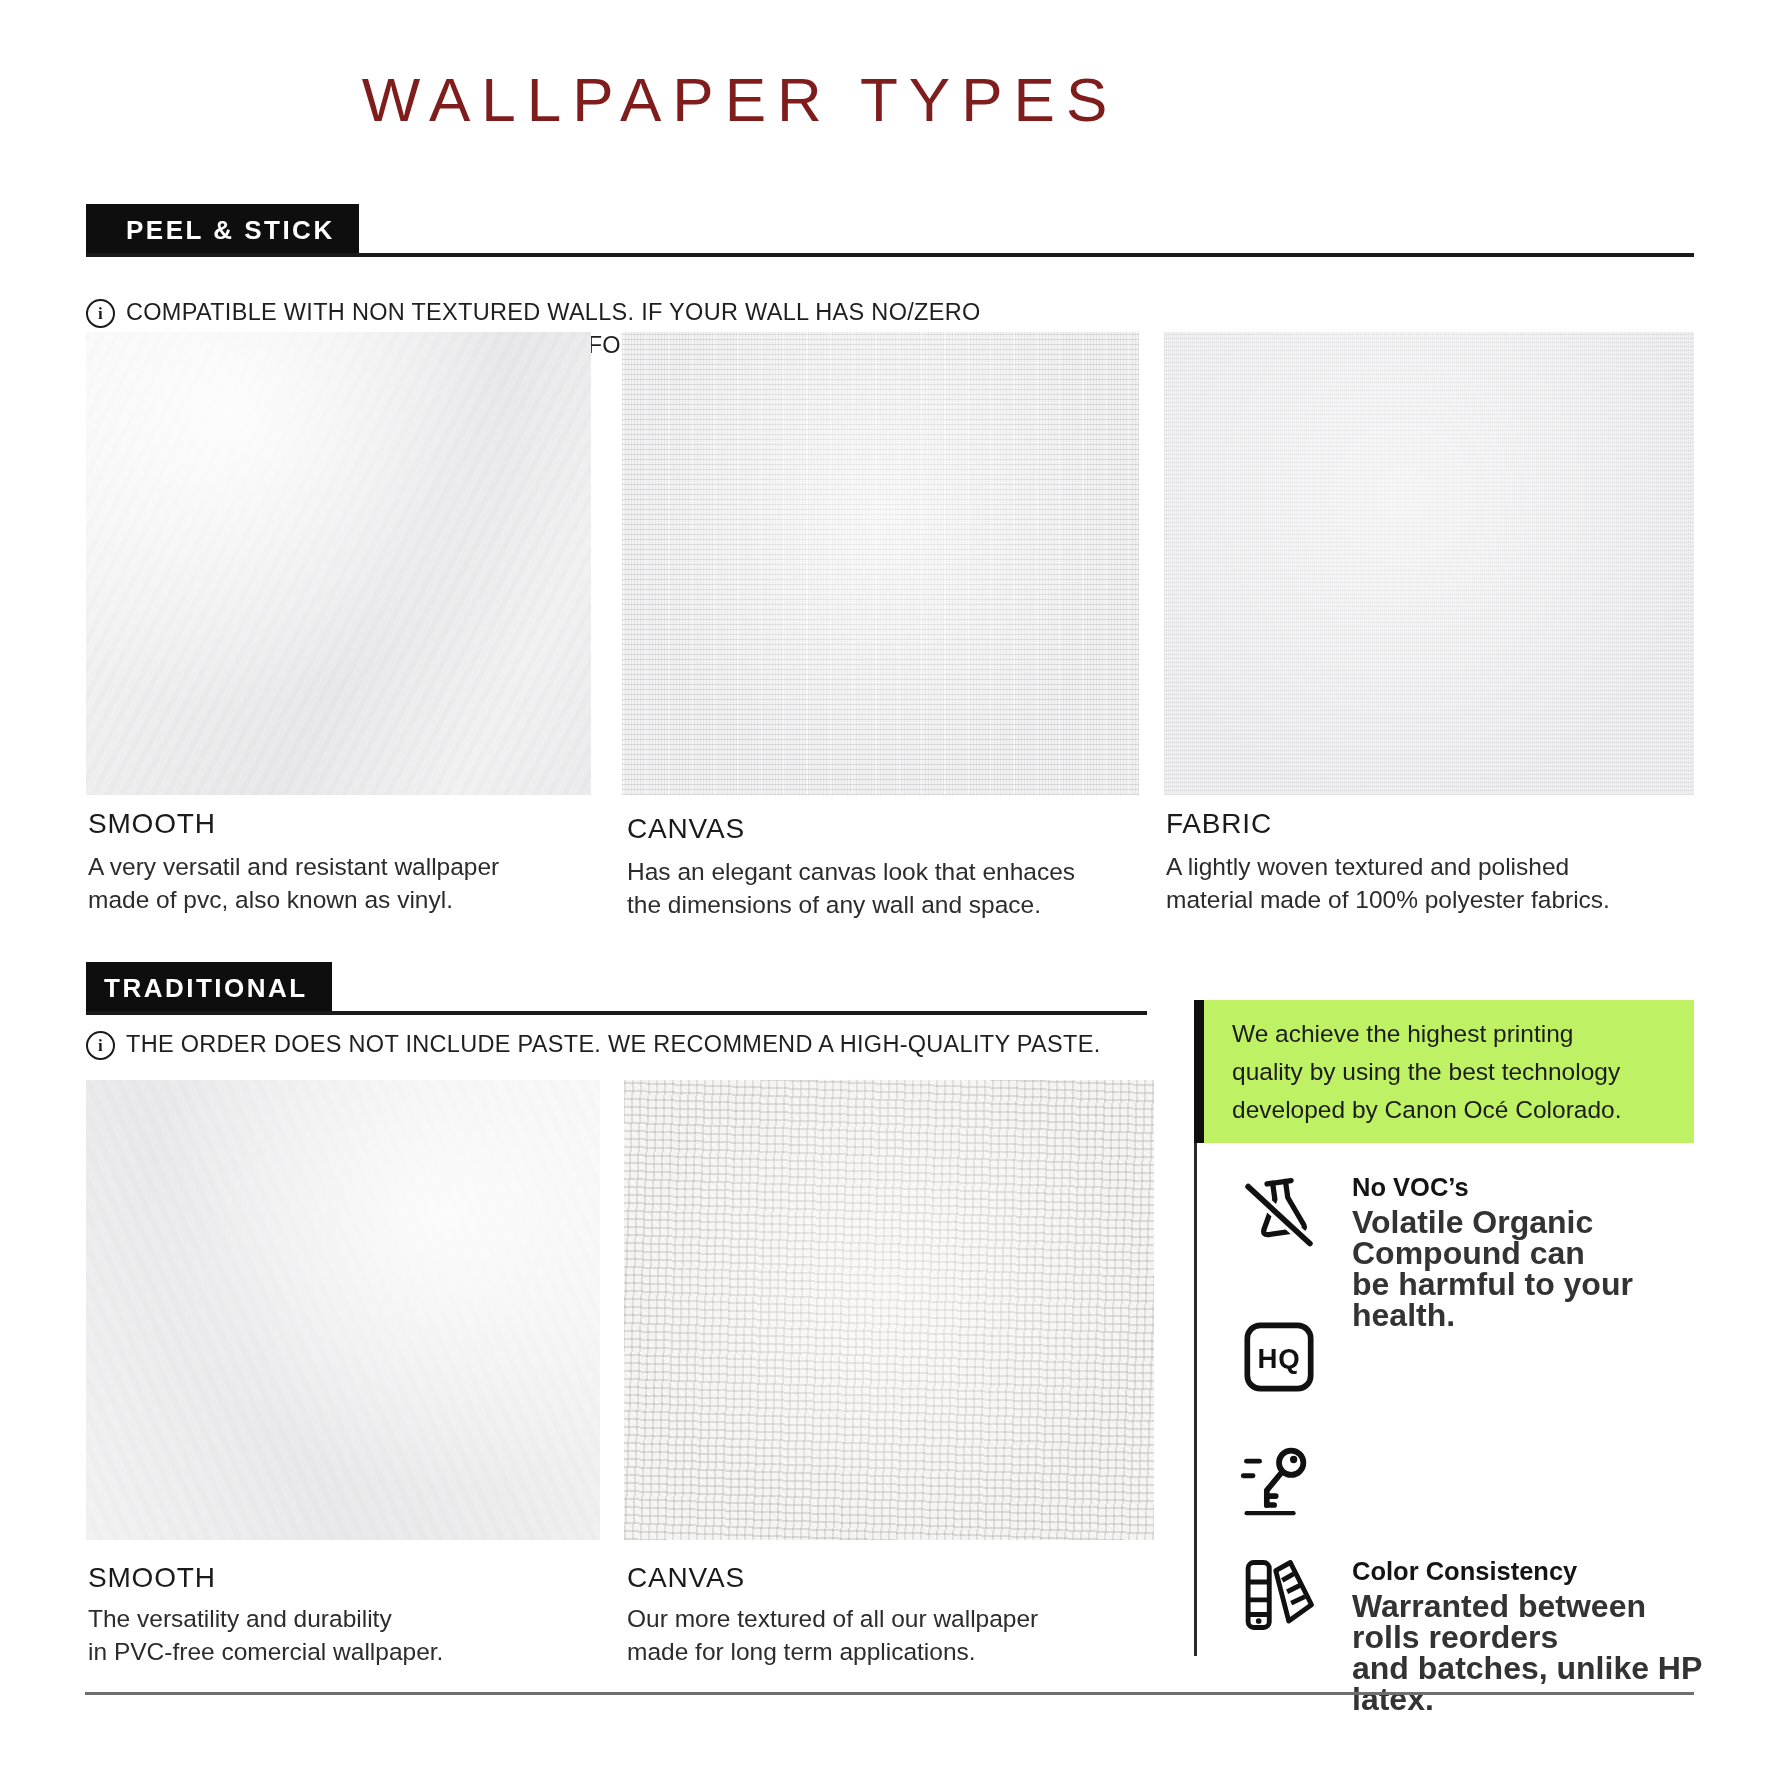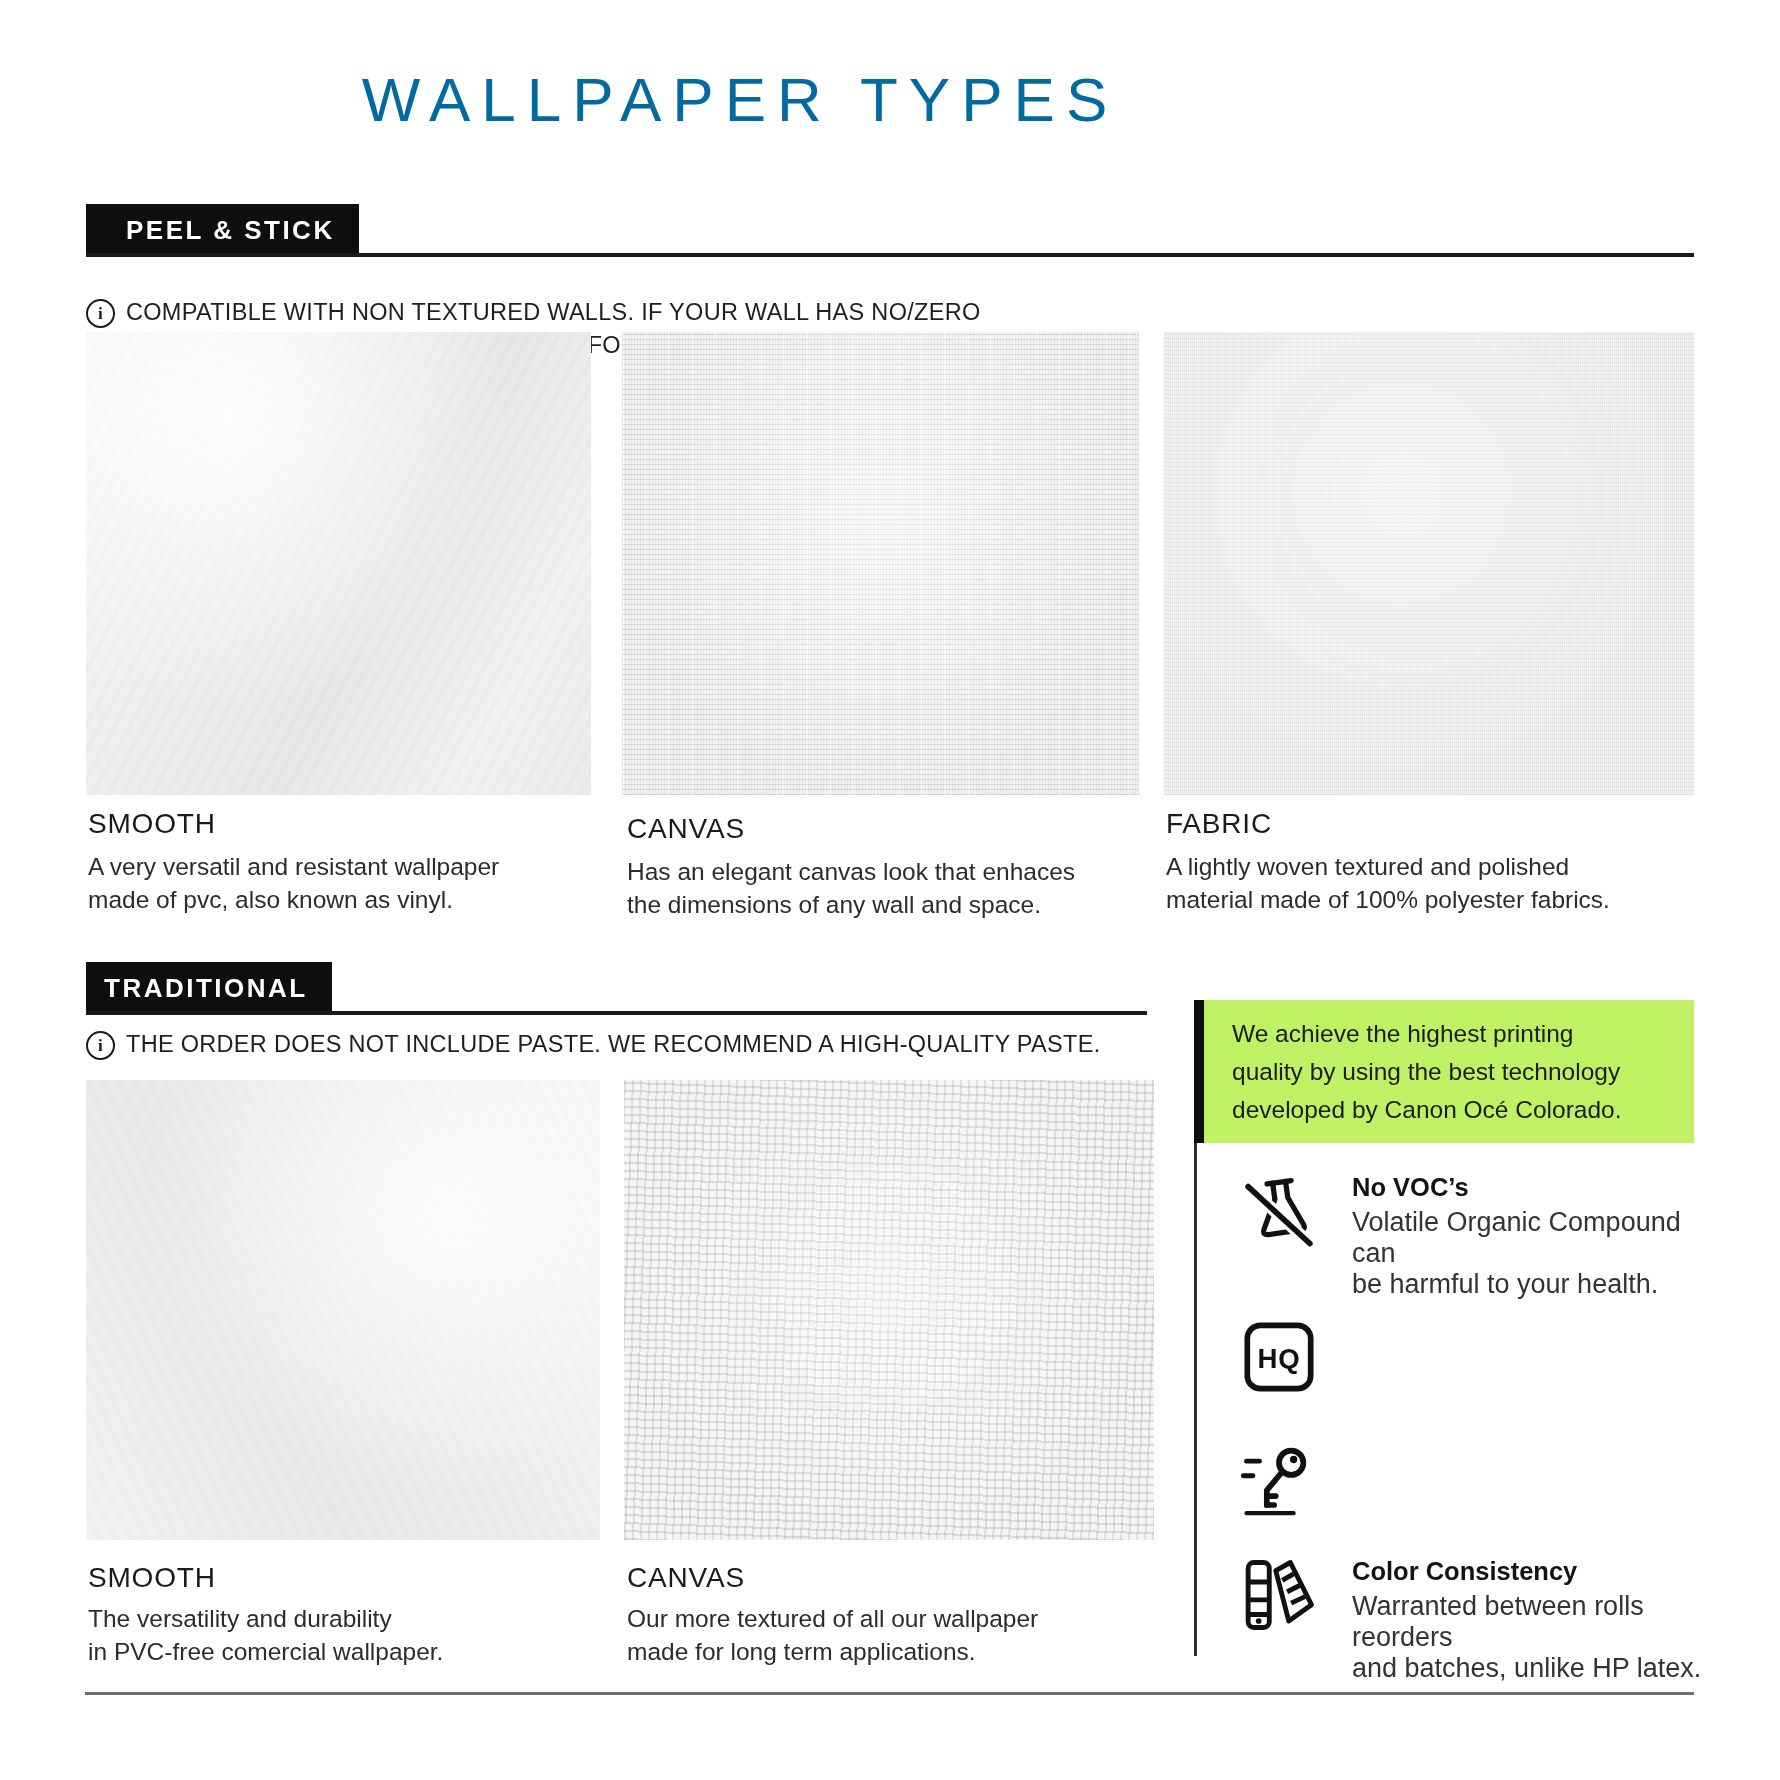--- a/index.html
+++ b/index.html
@@ -3,21 +3,21 @@
 <meta charset="utf-8">
 <style>
   html,body{margin:0;padding:0;background:#ffffff;}
   #canvas{
     position:relative;width:1780px;height:1780px;background:#ffffff;overflow:hidden;
     font-family:"Liberation Sans",sans-serif;color:#2d2d2d;
   }
   
   .page-title{
     position:absolute;left:0;top:64px;width:1480px;text-align:center;
-    font-size:62px;letter-spacing:11px;font-weight:400;color:#0369a1;
+    font-size:62px;letter-spacing:11px;font-weight:400;color:#7f1d1d;
   }
   .badge{
     position:absolute;background:#0e0e0e;color:#ffffff;font-weight:700;
     font-size:26px;letter-spacing:2.5px;line-height:52px;height:52px;
     padding:0 24px 0 18px;white-space:nowrap;
   }
   #badge-peel{left:86px;top:204px;padding-left:40px;}
   #badge-trad{left:86px;top:962px;}
   .h-rule{position:absolute;background:#1a1a1a;height:4px;}
   #rule-peel{left:86px;top:253px;width:1608px;}
@@ -97,21 +97,21 @@
   }
   #quality-box .q-text{padding-left:28px;font-size:24.5px;line-height:38px;color:#1c1c1c;}
   .feature{position:absolute;left:1240px;width:470px;display:flex;gap:34px;}
   #feature-novoc  {top:1172px;}
   #feature-hq     {top:1318px;}
   #feature-scratch{top:1440px;}
   #feature-color  {top:1556px;}
   .f-icon{flex:0 0 auto;width:78px;height:78px;}
   .f-icon svg{width:100%;height:100%;display:block;}
   .f-title{font-size:25.5px;font-weight:700;color:#141414;line-height:30px;}
-  .f-desc{font-size:27px;line-height:31px;color:#333333;margin-top:5px;}
+  .f-desc{font-size:32px;line-height:31px;color:#333333;margin-top:5px;font-weight:bold;}
   
   #footer-rule{position:absolute;left:85px;top:1692px;width:1609px;height:3px;background:#6f6f6f;}
 </style>
 </head>
 <body>
 
 <div id="canvas">
 
   <div class="page-title">WALLPAPER TYPES</div>
 

